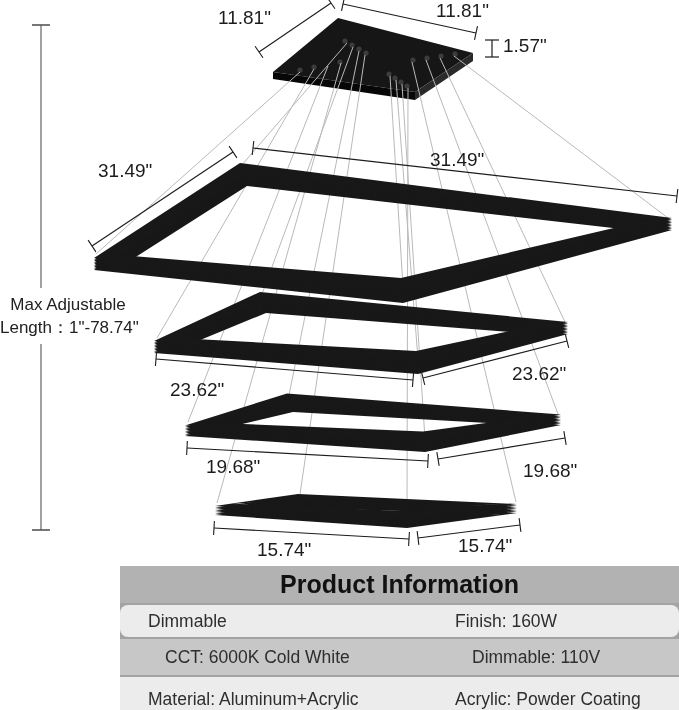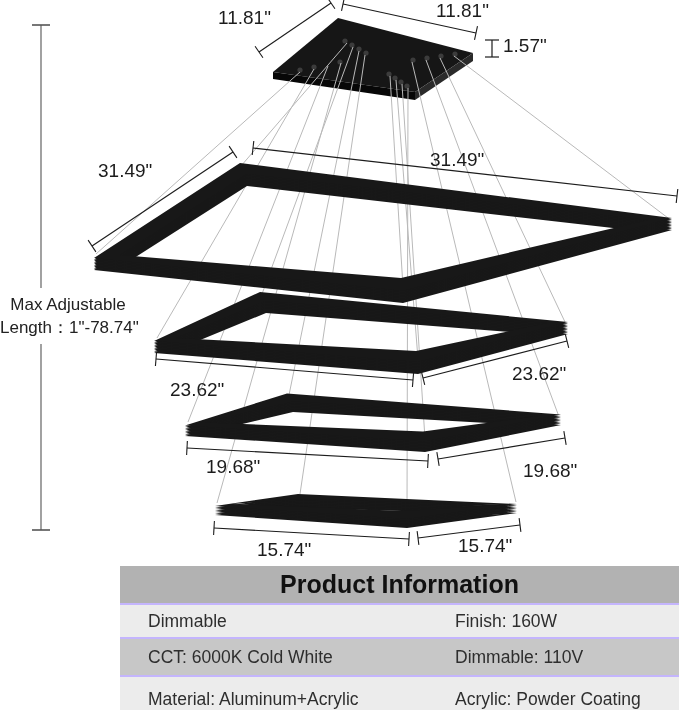--- a/index.html
+++ b/index.html
@@ -9,32 +9,32 @@
   }
   .dim-label{
     position:absolute;font-size:19px;color:#1c1c1c;white-space:nowrap;line-height:1.05;
   }
   .max-adj{
     position:absolute;left:0;top:293px;width:136px;text-align:center;
     font-size:17px;color:#222;line-height:23px;white-space:nowrap;
   }
   #fixture-svg{position:absolute;left:0;top:0;}
   .spec-table{
-    position:absolute;left:120px;top:566px;width:559px;height:144px;background:#c4b5fd;
+    position:absolute;left:120px;top:566px;width:559px;height:144px;background:#a3a3a3;
   }
   .spec-table .title-bar{
     height:37px;background:#b2b2b2;display:flex;align-items:center;justify-content:center;
     font-size:25px;font-weight:bold;color:#111;
   }
   .spec-row{display:flex;align-items:center;margin-top:2px;font-size:17.5px;color:#2e2e2e;}
   .spec-row.light{background:#ececec;}
-  .spec-row.dark{background:#c7c7c7;}
+  .spec-row.dark{background:#c7c7c7;padding-left:17px;}
   .spec-row .cell-left{width:335px;padding-left:28px;box-sizing:border-box;}
   .spec-row .cell-right{flex:1;}
-  .r1{height:32px;}
+  .r1{height:32px;border-radius:8px;}
   .r2{height:36px;}
   .r3{height:45px;}
 </style>
 </head>
 <body>
 
 <div class="canvas">
 
   <svg id="fixture-svg" width="679" height="566" viewBox="0 0 679 566">
       <g>

